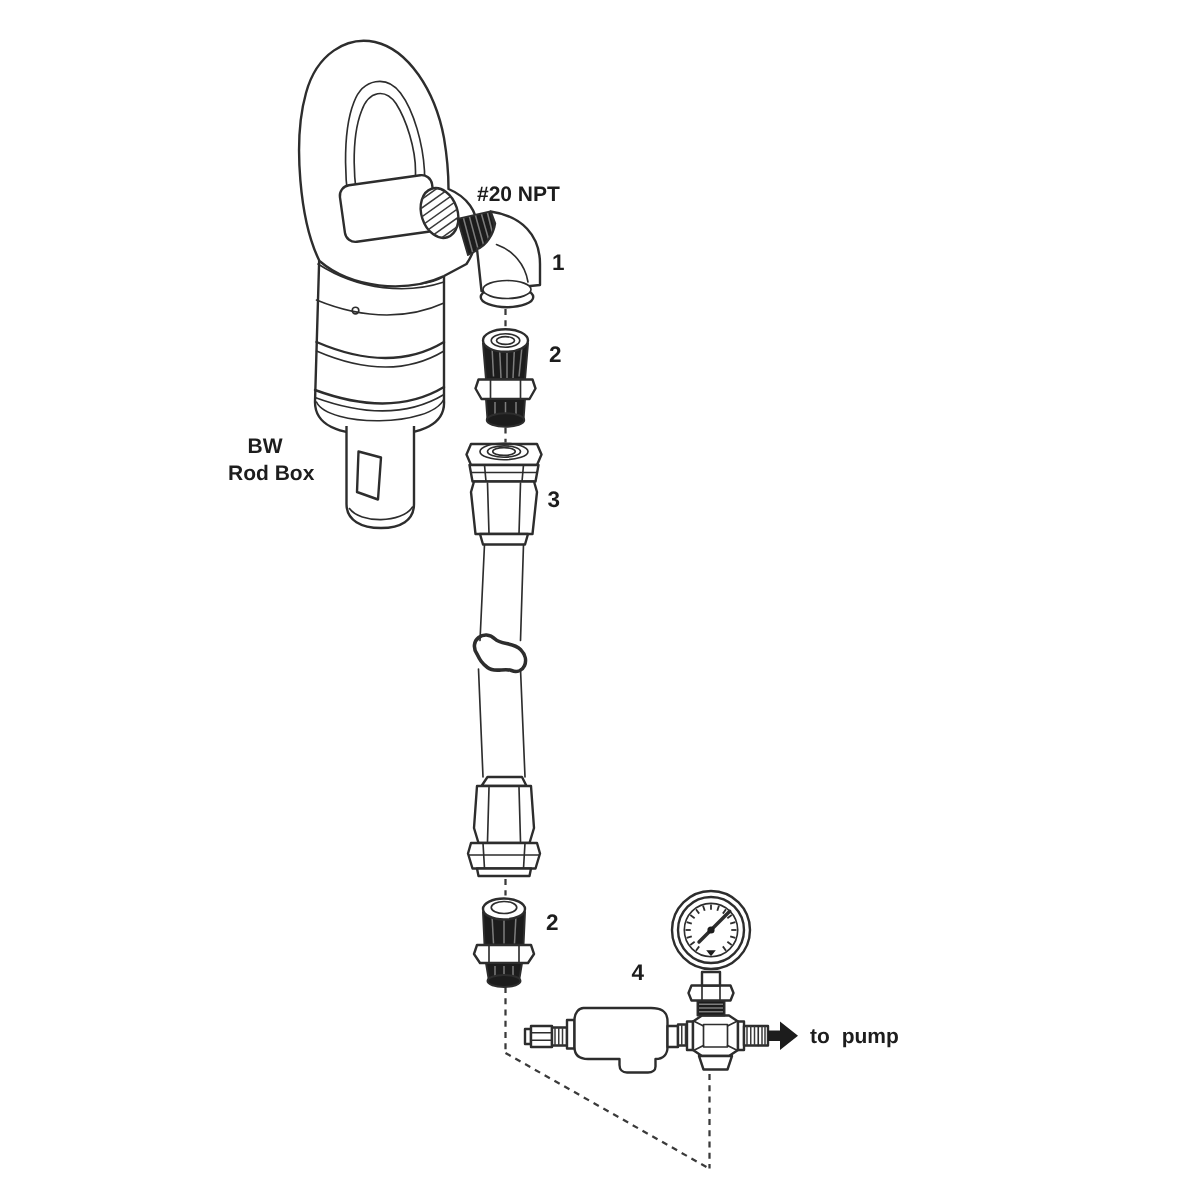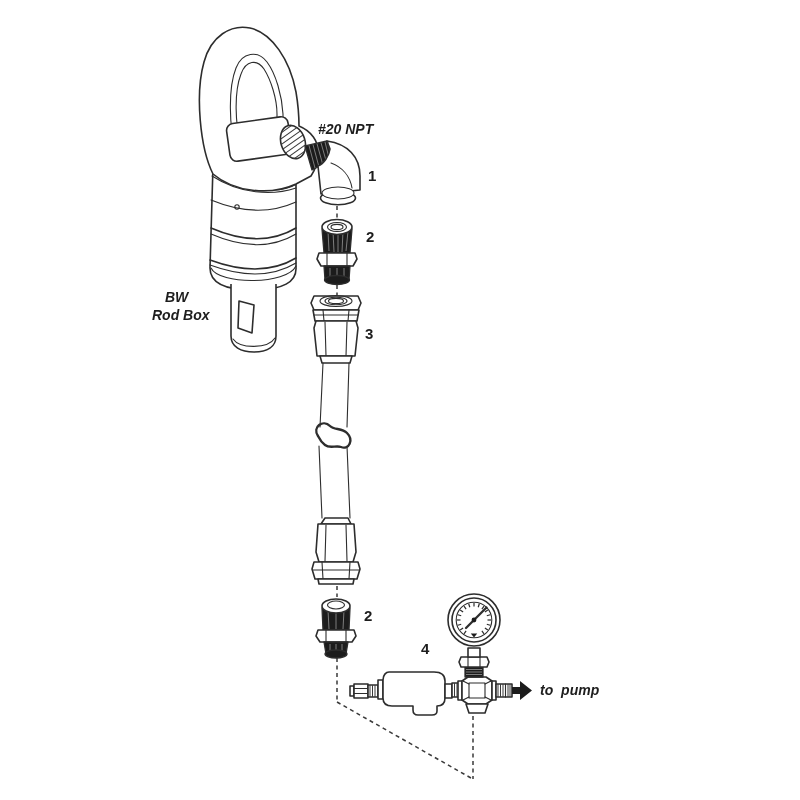--- a/index.html
+++ b/index.html
@@ -27,21 +27,20 @@
   .thin{stroke-width:1.1;}
   .dash{stroke:#3a3a3a;stroke-width:1.5;fill:none;stroke-dasharray:4 3.5;}
   
   .label{
     position:absolute;
     font-weight:bold;
     color:var(--text);
     font-size:14px;
     line-height:16px;
     white-space:nowrap;
-    font-style:italic;
   }
   .callout{
     position:absolute;
     font-weight:bold;
     color:var(--text);
     font-size:15px;
     line-height:16px;
   }
   .wsp{word-spacing:4px;}
 </style>

